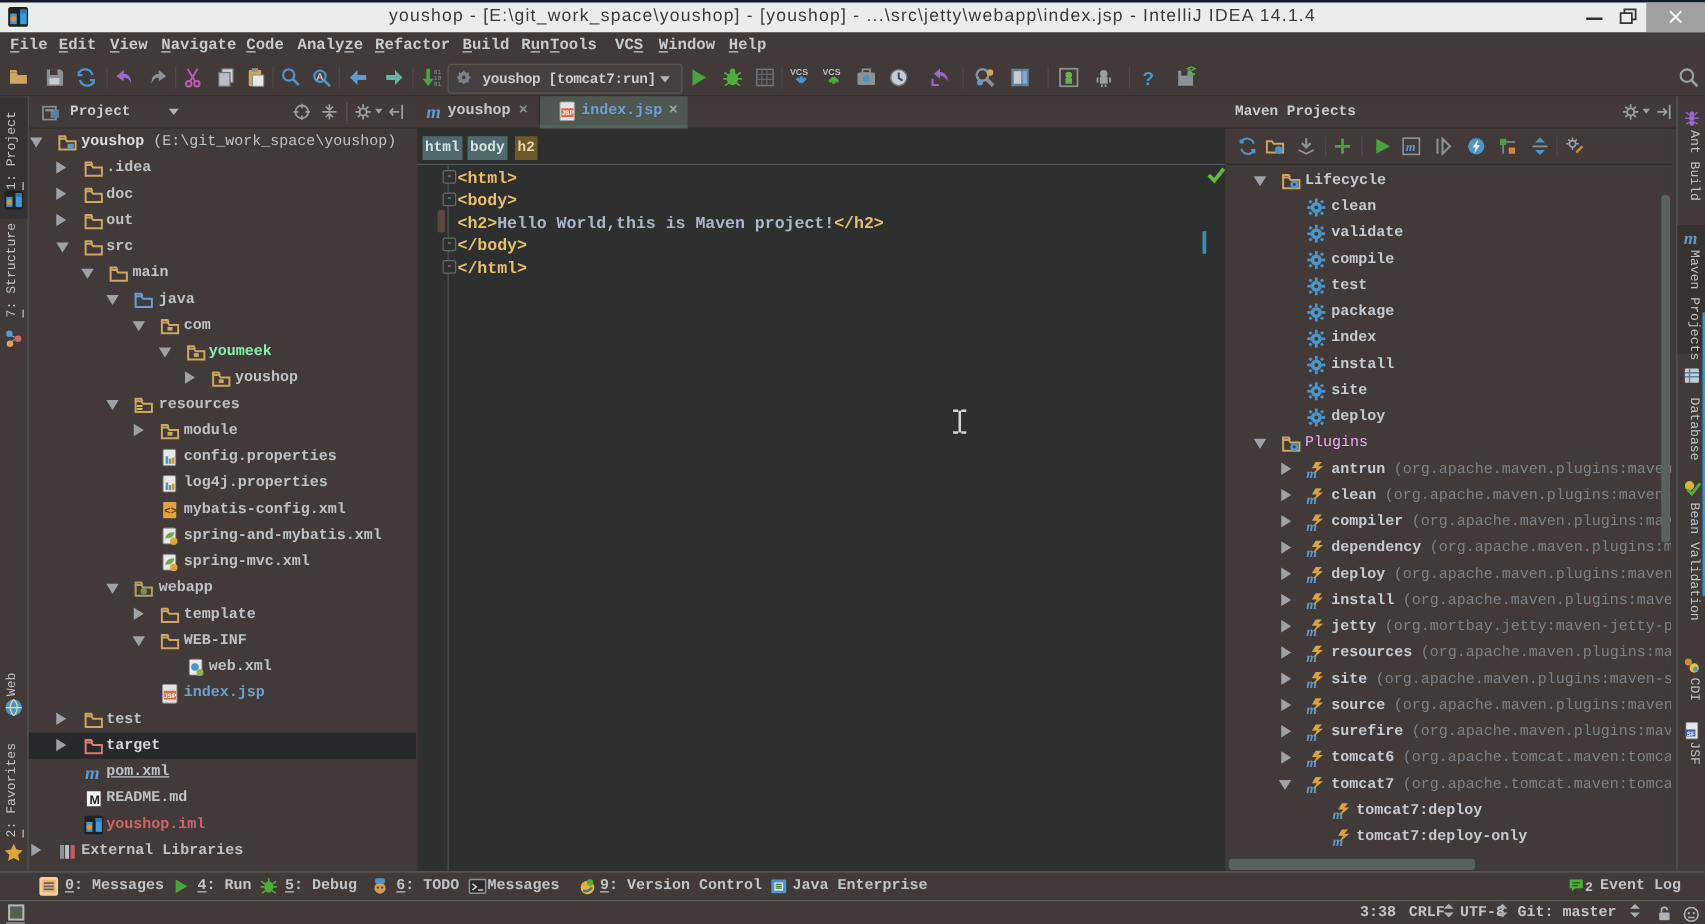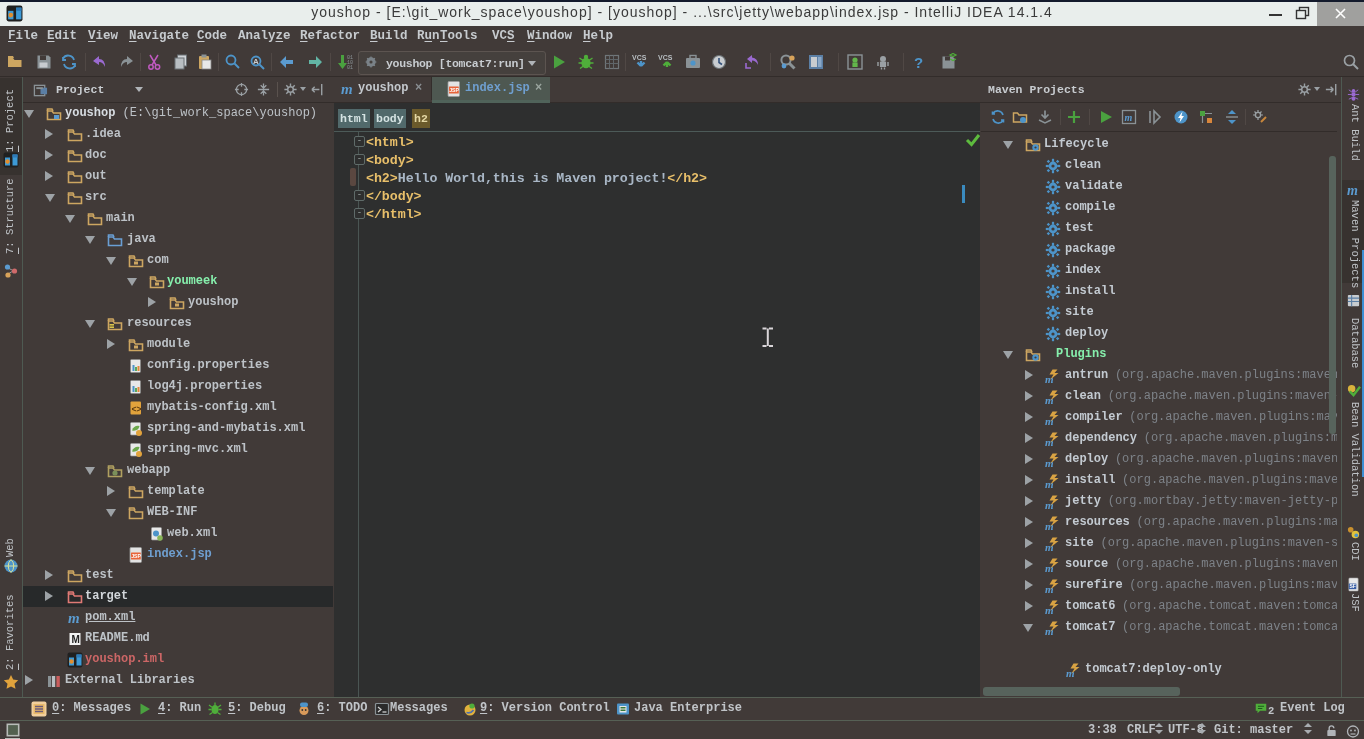--- a/index.html
+++ b/index.html
@@ -687,21 +687,21 @@
         <use href="#gear"></use>
       </svg><span class="tl" style="left:84px;color:#c3cad1;font-weight:bold">install</span><span class="tl" style="left:83.5px"><span style="visibility:hidden;font-weight:bold">install</span><span class="dim" style="font-weight:normal"></span></span></div>
 <div class="mrow" style="top:199px;"><svg class="ic" style="left:64px">
         <use href="#gear"></use>
       </svg><span class="tl" style="left:84px;color:#c3cad1;font-weight:bold">site</span><span class="tl" style="left:83.5px"><span style="visibility:hidden;font-weight:bold">site</span><span class="dim" style="font-weight:normal"></span></span></div>
 <div class="mrow" style="top:220px;"><svg class="ic" style="left:64px">
         <use href="#gear"></use>
       </svg><span class="tl" style="left:84px;color:#c3cad1;font-weight:bold">deploy</span><span class="tl" style="left:83.5px"><span style="visibility:hidden;font-weight:bold">deploy</span><span class="dim" style="font-weight:normal"></span></span></div>
 <div class="mrow" style="top:241px;"><i class="ar-d" style="left:22px"></i><svg class="ic" style="left:44px">
         <use href="#foldergear"></use>
-      </svg><span class="tl" style="left:75px;color:#86efac;font-weight:bold">Plugins</span><span class="tl" style="left:63.0px"><span style="visibility:hidden;font-weight:bold">Plugins</span><span class="dim" style="font-weight:normal"></span></span></div>
+      </svg><span class="tl" style="left:63px;color:#f0abfc;font-weight:normal">Plugins</span><span class="tl" style="left:63.0px"><span style="visibility:hidden;font-weight:bold">Plugins</span><span class="dim" style="font-weight:normal"></span></span></div>
 <div class="mrow" style="top:262px;"><i class="ar-r" style="left:44px"></i><svg class="ic" style="left:64px">
         <use href="#plugin"></use>
       </svg><span class="tl" style="left:84px;color:#c3cad1;font-weight:bold">antrun</span><span class="tl" style="left:83.5px"><span style="visibility:hidden;font-weight:bold">antrun</span><span class="dim" style="font-weight:normal"> (org.apache.maven.plugins:maven-antrun-plugin)</span></span></div>
 <div class="mrow" style="top:283px;"><i class="ar-r" style="left:44px"></i><svg class="ic" style="left:64px">
         <use href="#plugin"></use>
       </svg><span class="tl" style="left:84px;color:#c3cad1;font-weight:bold">clean</span><span class="tl" style="left:83.5px"><span style="visibility:hidden;font-weight:bold">clean</span><span class="dim" style="font-weight:normal"> (org.apache.maven.plugins:maven-clean-plugin)</span></span></div>
 <div class="mrow" style="top:304px;"><i class="ar-r" style="left:44px"></i><svg class="ic" style="left:64px">
         <use href="#plugin"></use>
       </svg><span class="tl" style="left:84px;color:#c3cad1;font-weight:bold">compiler</span><span class="tl" style="left:83.5px"><span style="visibility:hidden;font-weight:bold">compiler</span><span class="dim" style="font-weight:normal"> (org.apache.maven.plugins:maven-compiler-plugin)</span></span></div>
 <div class="mrow" style="top:325px;"><i class="ar-r" style="left:44px"></i><svg class="ic" style="left:64px">
@@ -727,20 +727,23 @@
       </svg><span class="tl" style="left:84px;color:#c3cad1;font-weight:bold">source</span><span class="tl" style="left:83.5px"><span style="visibility:hidden;font-weight:bold">source</span><span class="dim" style="font-weight:normal"> (org.apache.maven.plugins:maven-source-plugin)</span></span></div>
 <div class="mrow" style="top:472px;font-family:Liberation Mono, monospace;"><i class="ar-r" style="left:44px"></i><svg class="ic" style="left:64px">
         <use href="#plugin"></use>
       </svg><span class="tl" style="left:84px;color:#c3cad1;font-weight:bold">surefire</span><span class="tl" style="left:83.5px"><span style="visibility:hidden;font-weight:bold">surefire</span><span class="dim" style="font-weight:normal"> (org.apache.maven.plugins:maven-surefire-plugin)</span></span></div>
 <div class="mrow" style="top:493px;"><i class="ar-r" style="left:44px"></i><svg class="ic" style="left:64px">
         <use href="#plugin"></use>
       </svg><span class="tl" style="left:84px;color:#c3cad1;font-weight:bold">tomcat6</span><span class="tl" style="left:83.5px"><span style="visibility:hidden;font-weight:bold">tomcat6</span><span class="dim" style="font-weight:normal"> (org.apache.tomcat.maven:tomcat6-maven-plugin)</span></span></div>
 <div class="mrow" style="top:514px;"><i class="ar-d" style="left:42px"></i><svg class="ic" style="left:64px">
         <use href="#plugin"></use>
       </svg><span class="tl" style="left:84px;color:#c3cad1;font-weight:bold">tomcat7</span><span class="tl" style="left:83.5px"><span style="visibility:hidden;font-weight:bold">tomcat7</span><span class="dim" style="font-weight:normal"> (org.apache.tomcat.maven:tomcat7-maven-plugin)</span></span></div>
+<div class="mrow" style="top:535px;"><svg class="ic" style="left:85px">
+        <use href="#plugin"></use>
+      </svg><span class="tl" style="left:104px;color:#c3cad1;font-weight:bold">tomcat7:deploy</span><span class="tl" style="left:104.0px"><span style="visibility:hidden;font-weight:bold">tomcat7:deploy</span><span class="dim" style="font-weight:normal"></span></span></div>
 <div class="mrow" style="top:556px;"><svg class="ic" style="left:85px">
         <use href="#plugin"></use>
       </svg><span class="tl" style="left:104px;color:#c3cad1;font-weight:bold">tomcat7:deploy-only</span><span class="tl" style="left:104.0px"><span style="visibility:hidden;font-weight:bold">tomcat7:deploy-only</span><span class="dim" style="font-weight:normal"></span></span></div>
 </div>
 <div class="ab" id="botrow">
 <svg class="ab" style="left:31px;top:3px;width:16px;height:16px">
       <use href="#msggrid"></use>
     </svg>
 <span class="it" style="left:52px"><u>0</u>: Messages</span>
 <svg class="ab" style="left:137px;top:3px;width:16px;height:16px">

